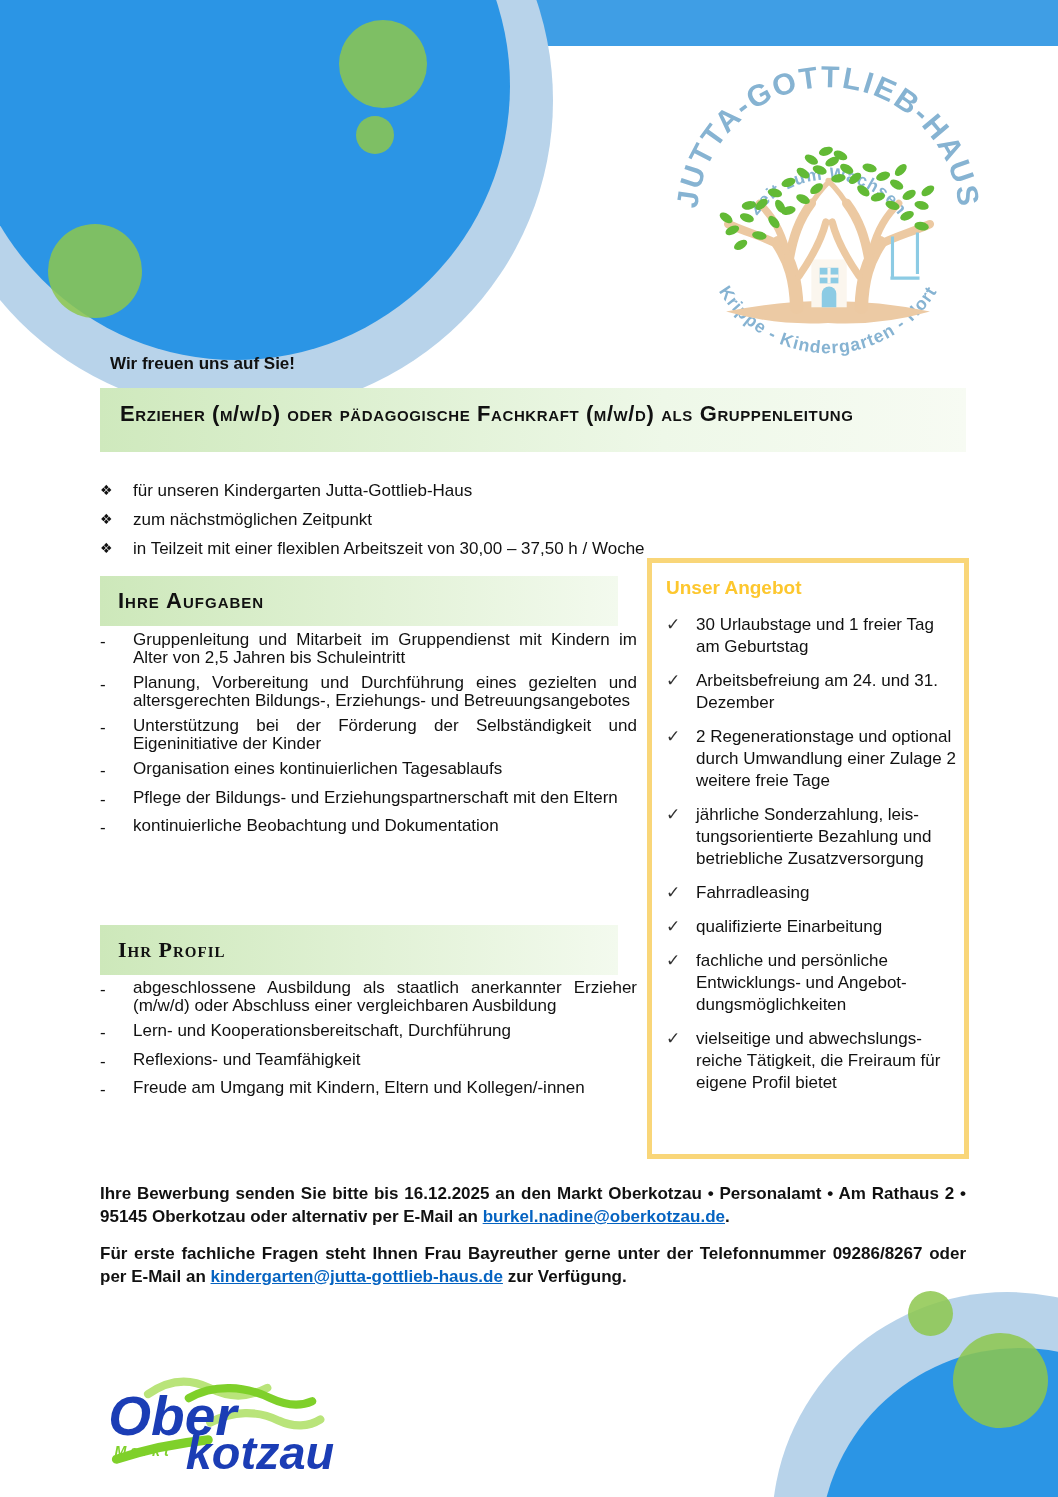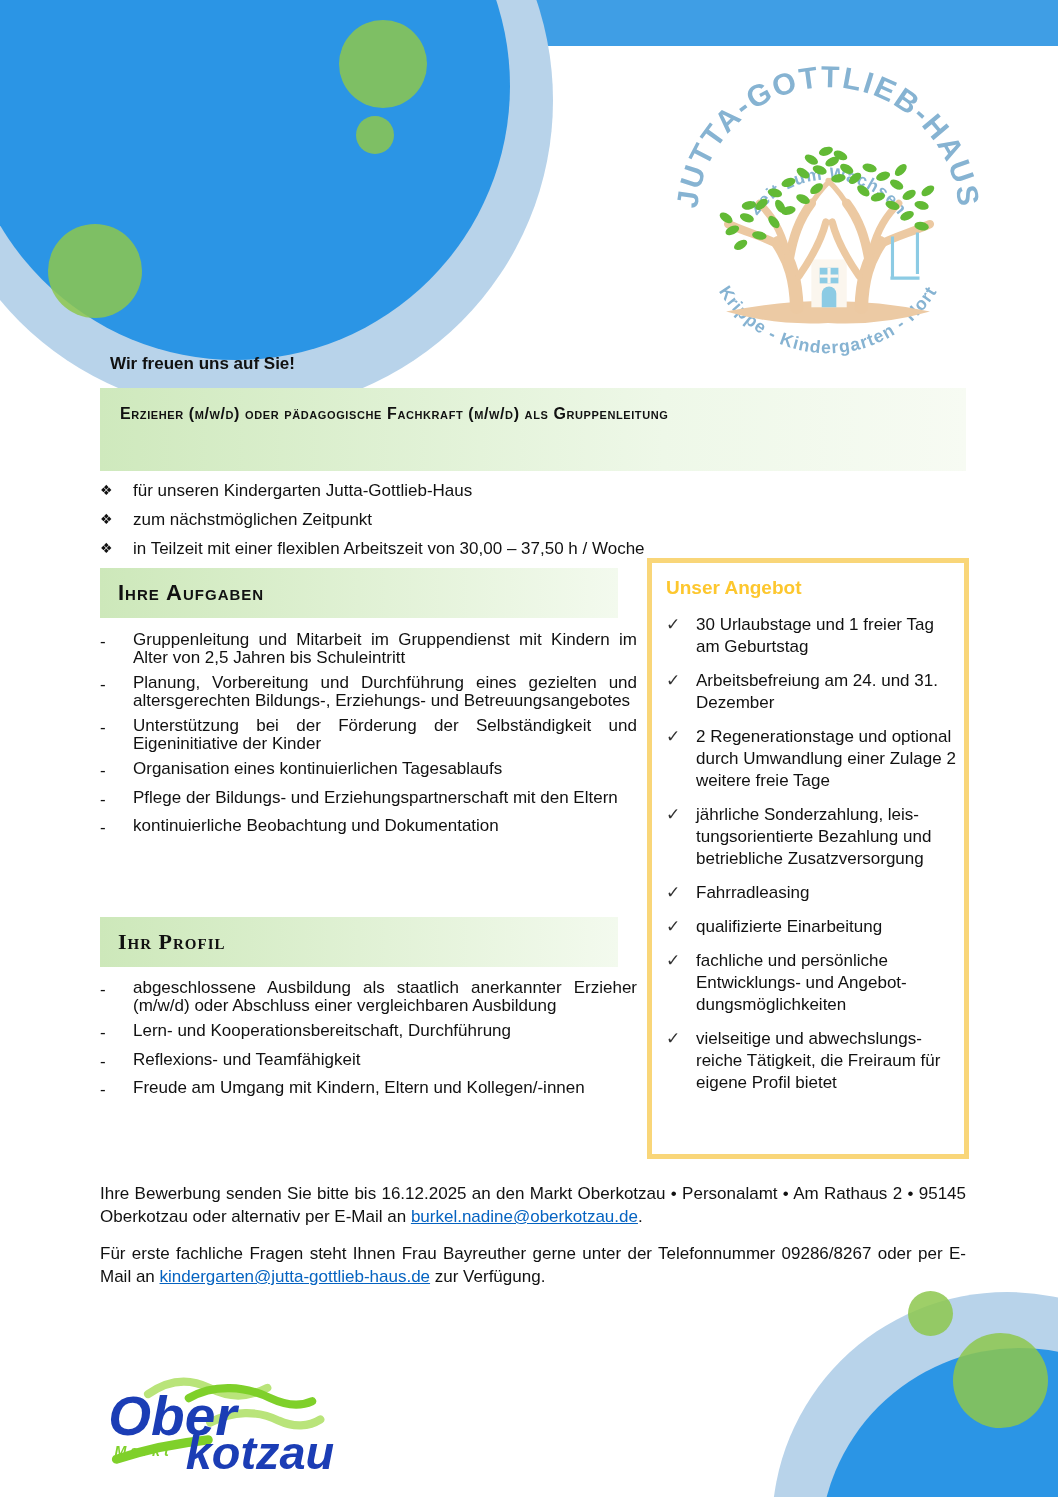--- a/index.html
+++ b/index.html
@@ -20,51 +20,51 @@
   .g3 { left:356px; top:116px;  width:38px; height:38px; }
   .ring-br { left:772px; top:1292px; width:470px; height:470px; }
   .blob-br { left:820px; top:1348px; width:400px; height:400px; }
   .g4 { left:908px; top:1291px; width:45px; height:45px; }
   .g5 { left:953px; top:1333px; width:95px; height:95px; }
   .jg-logo { position:absolute; left:672px; top:66px; width:312px; height:312px; }
   .ok-logo { position:absolute; left:92px; top:1356px; width:265px; height:125px; }
   
   .welcome { position:absolute; left:110px; top:354px; font-size:17px; font-weight:bold; }
   .title-block {
-    position:absolute; left:100px; top:388px; width:866px; height:83px; box-sizing:border-box;
+    position:absolute; left:100px; top:388px; width:866px; height:64px; box-sizing:border-box;
     padding:10px 20px 0 20px; background:linear-gradient(90deg,#cfe9bd,#eef8e8 65%,#f7fbf3);
-    font-variant:small-caps; font-weight:bold; font-size:16px; letter-spacing:.6px; line-height:32px;
+    font-variant:small-caps; font-weight:bold; font-size:22px; letter-spacing:.6px; line-height:32px;
   }
   .intro-list { position:absolute; left:100px; top:480px; width:660px; font-size:17px; }
   .li { display:flex; }
   .intro-list .li { margin-bottom:8px; line-height:21px; }
   .m-d { flex:0 0 33px; font-size:14px; }
   .sec-bar {
     position:absolute; left:100px; width:518px; height:50px; box-sizing:border-box;
     padding-left:18px; line-height:50px; background:linear-gradient(90deg,#cde8ba,#f3faee);
-    font-variant:small-caps; font-weight:bold; font-size:22px; letter-spacing:1px;
+    font-variant:small-caps; font-weight:bold; font-size:22px; letter-spacing:1px;margin-top:8px;
   }
   .bar1 { top:568px; }
   .bar2 { top:917px;font-family:Liberation Serif, serif; }
   .dash-list { position:absolute; left:100px; width:537px; font-size:17px; }
   .tasks { top:631px; }
   .profile { top:979px; }
   .dash-list .li { margin-bottom:7px; }
   .m-dash { flex:0 0 33px; line-height:21.5px; }
   .dash-list .t { flex:1; text-align:justify; line-height:18px; }
   .offer-box {
     position:absolute; left:647px; top:558px; width:322px; height:601px; box-sizing:border-box;
     border:5px solid #f9d679; background:#ffffff; padding:14px 3px 0 14px;
   }
   .offer-title { color:#fdc72e; font-weight:bold; font-size:19px; margin-bottom:15px; }
   .offer-box .li { margin-bottom:12px; font-size:17px; line-height:22px; }
   .m-check { flex:0 0 30px; color:#333; }
   .offer-box .t { flex:1; }
   .contact { position:absolute; left:100px; top:1182px; width:866px; font-size:17px; line-height:23px; text-align:justify; }
-  .contact p { margin:0 0 14px 0; }
+  .contact p { margin:0 0 14px 0;font-weight:bold; }
   .link { color:#0563c1; text-decoration:underline; cursor:pointer; }
 </style>
 </head>
 <body>
 
 <div id="page">
 
   <div class="topbar"></div>
   <div class="ring ring-tl"></div>
   <div class="blob blob-tl"></div>

